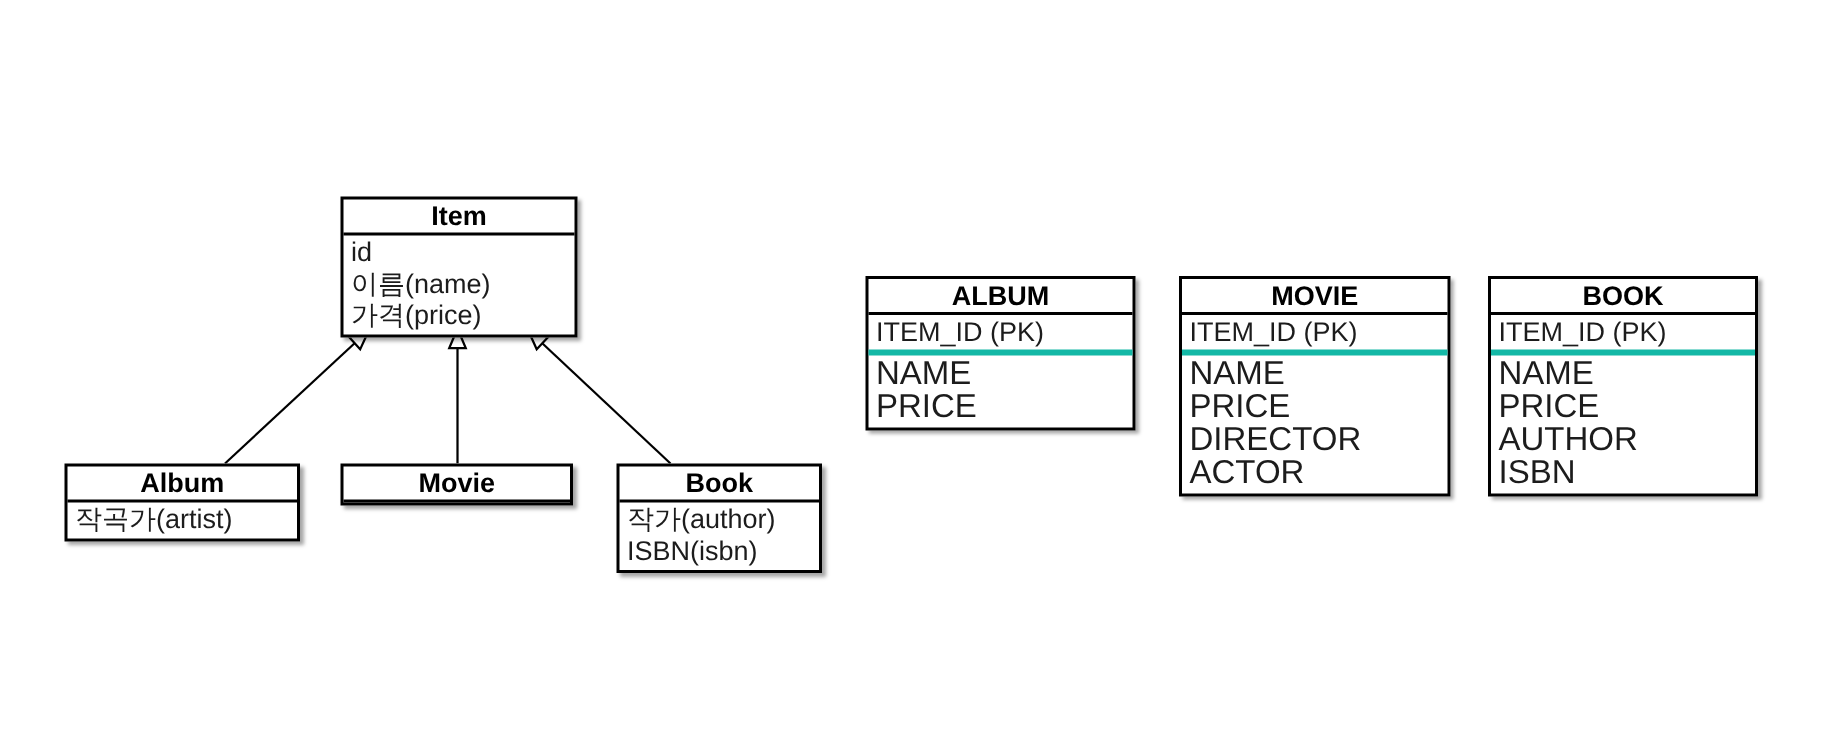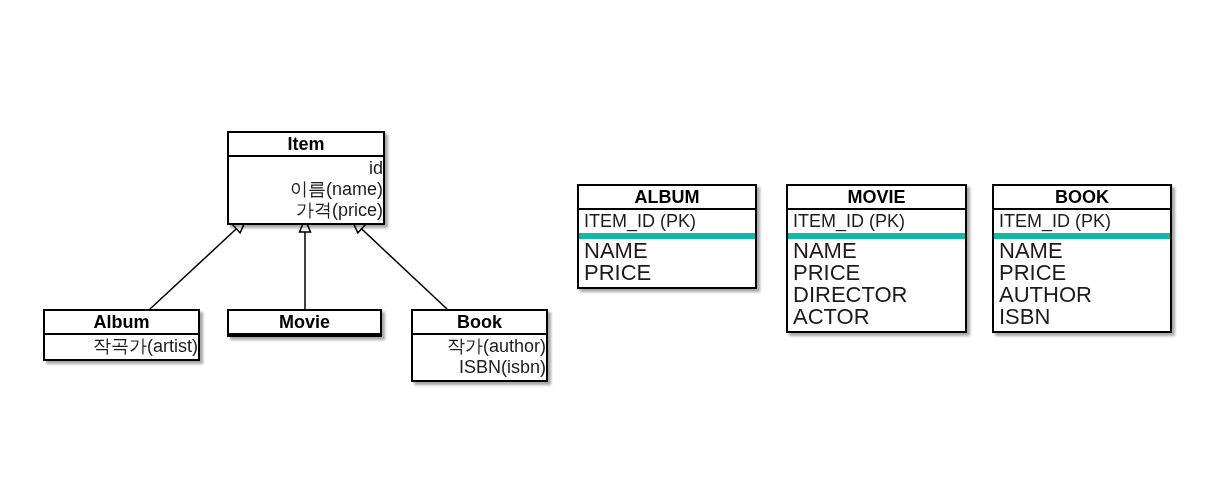--- a/index.html
+++ b/index.html
@@ -21,32 +21,32 @@
   .box-title {
     text-align: center;
     font-weight: bold;
     font-size: 18px;
     line-height: 20px;
     padding: 1px 4px;
     border-bottom: 2px solid #000;
     color: #000;
     white-space: nowrap;
   }
-  .class-body { padding: 1px 0 2px 0; text-align: right; }
+  .class-body { padding: 1px 0 2px 0; }
   .attr-row {
     font-size: 18px;
     line-height: 21px;
     padding: 0 0 0 5px;
     white-space: nowrap;
   }
   .pk-row {
     font-size: 18px;
     line-height: 23px;
     padding: 0 0 0 5px;
-    border-bottom: 6px solid #14b8a6;
+    border-bottom: 4px solid #14b8a6;
     white-space: nowrap;
   }
   .table-body { padding: 1px 0 3px 0; }
   .col-row {
     font-size: 22px;
     line-height: 22px;
     padding: 0 0 0 5px;
     white-space: nowrap;
   }
   #arrow-layer {

